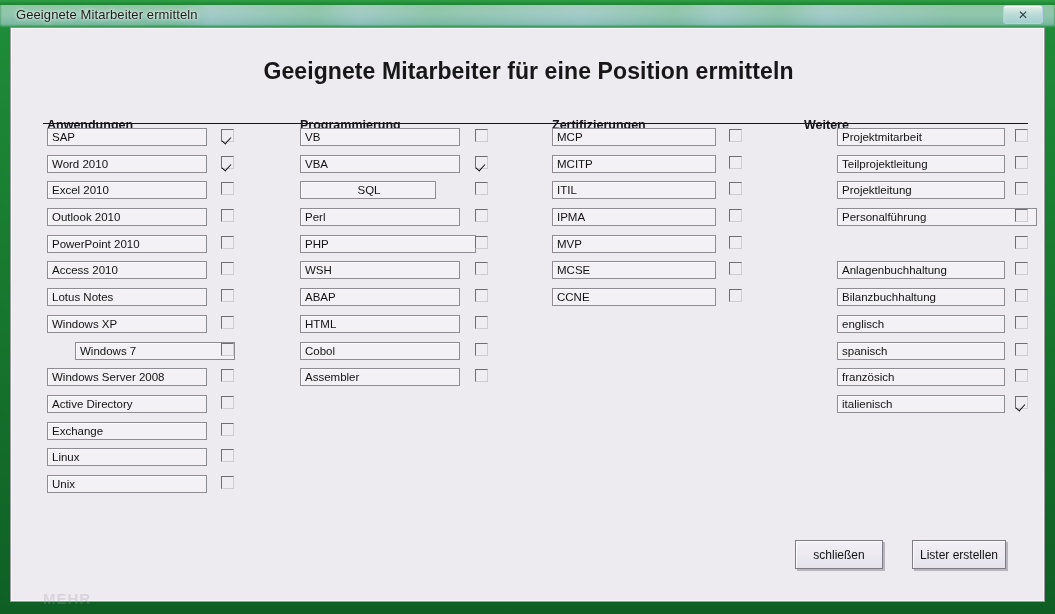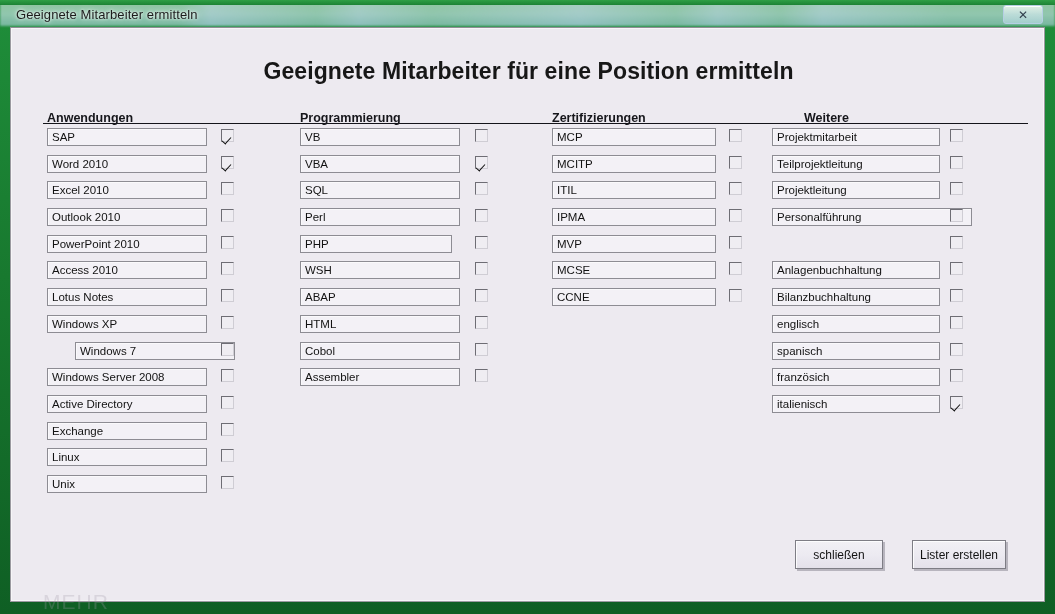--- a/index.html
+++ b/index.html
@@ -86,21 +86,21 @@
     font-size: 23px; font-weight: bold; color: #171717;
     letter-spacing: .1px;
   }
 
   
   #header-row {
     position: absolute; left: 32px; top: 74px; width: 985px; height: 22px;
     border-bottom: 1.6px solid #14141a;
   }
   .col-header {
-    position: absolute; top: 9px;
+    position: absolute; top: 16px;
     font-size: 12.5px; font-weight: bold; color: #16161b;
     white-space: nowrap;
   }
 
   
   .column { position: absolute; top: 100px; }
   .row {
     position: relative;
     height: 26.7px;
   }
@@ -144,21 +144,21 @@
     border: 1px solid #7e7d85;
     box-shadow: inset 1px 1px 0 rgba(255,255,255,.85),
                 2px 2px 0 rgba(120,118,128,.45);
     font-size: 12px; color: #131313;
     display: flex; align-items: center; justify-content: center;
     white-space: nowrap;
   }
 
   #watermark {
     position: absolute; left: 32px; top: 562px;
-    font-size: 21px; font-weight: normal;
+    font-size: 15px; font-weight: bold;
     color: rgba(160,155,168,.28);
     letter-spacing: 1px;
     user-select: none;
   }
 </style>
 </head>
 <body>
 
 <div id="desktop">
   <div id="backdrop-strip"></div>
@@ -247,29 +247,29 @@
         <div class="column" style="left: 289px; width: 191px;">
           <div class="row">
             <div class="field" style="width: 160px;">VB</div>
             <div class="checkbox" style="left: 175px;"></div>
           </div>
           <div class="row">
             <div class="field" style="width: 160px;">VBA</div>
             <div class="checkbox checked" style="left: 175px;"></div>
           </div>
           <div class="row">
-            <div class="field" style="width: 160px;">SQL</div>
+            <div class="field" style="width: 136px; text-align: center;">SQL</div>
             <div class="checkbox" style="left: 175px;"></div>
           </div>
           <div class="row">
             <div class="field" style="width: 160px;">Perl</div>
             <div class="checkbox" style="left: 175px;"></div>
           </div>
           <div class="row">
-            <div class="field" style="width: 152px;">PHP</div>
+            <div class="field" style="width: 176px;">PHP</div>
             <div class="checkbox" style="left: 175px;"></div>
           </div>
           <div class="row">
             <div class="field" style="width: 160px;">WSH</div>
             <div class="checkbox" style="left: 175px;"></div>
           </div>
           <div class="row">
             <div class="field" style="width: 160px;">ABAP</div>
             <div class="checkbox" style="left: 175px;"></div>
           </div>
@@ -309,21 +309,21 @@
           </div>
           <div class="row">
             <div class="field" style="width: 164px;">MCSE</div>
             <div class="checkbox" style="left: 177px;"></div>
           </div>
           <div class="row">
             <div class="field" style="width: 164px;">CCNE</div>
             <div class="checkbox" style="left: 177px;"></div>
           </div>
         </div>
-        <div class="column" style="left: 761px; width: 194px;">
+        <div class="column" style="left: 826px; width: 194px;">
           <div class="row">
             <div class="field" style="width: 168px;">Projektmitarbeit</div>
             <div class="checkbox" style="left: 178px;"></div>
           </div>
           <div class="row">
             <div class="field" style="width: 168px;">Teilprojektleitung</div>
             <div class="checkbox" style="left: 178px;"></div>
           </div>
           <div class="row">
             <div class="field" style="width: 168px;">Projektleitung</div>

